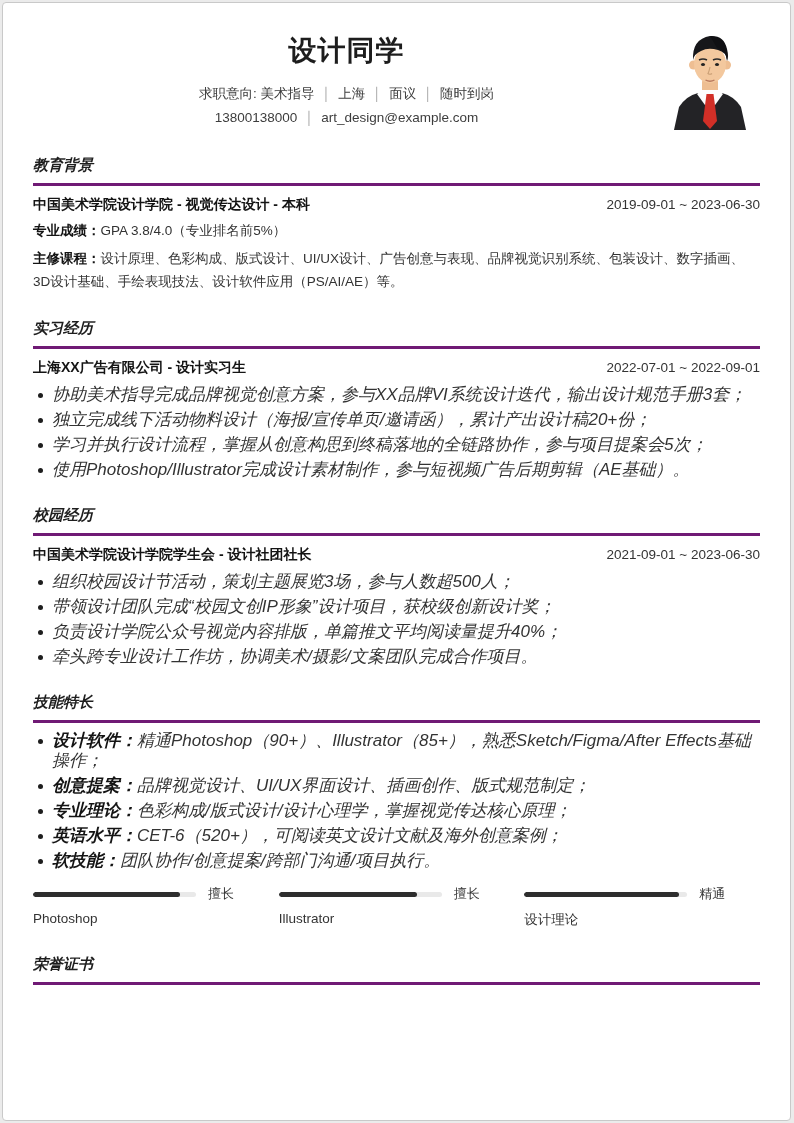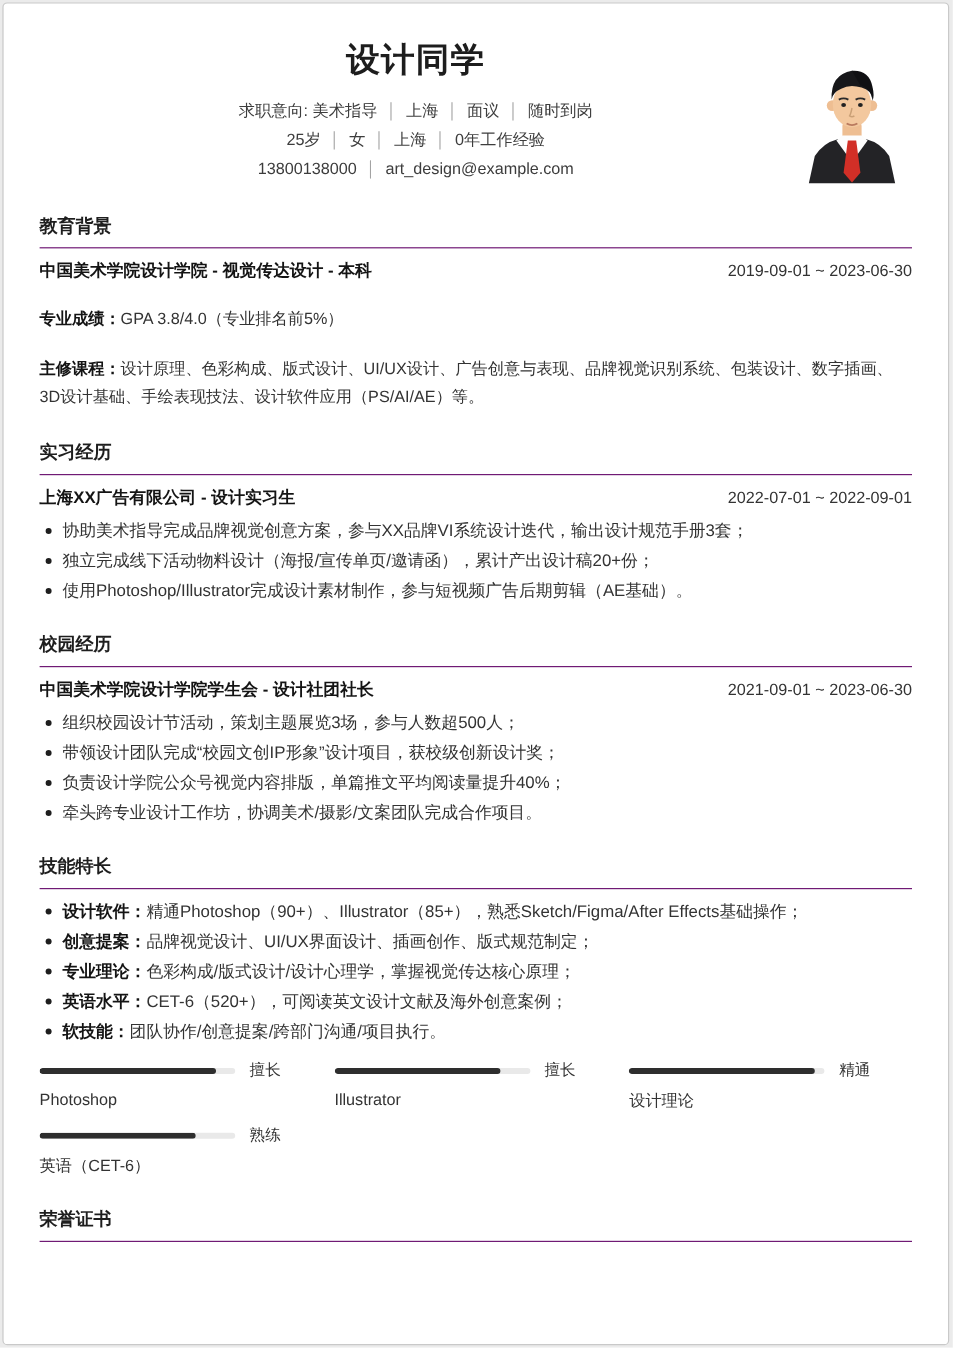--- a/index.html
+++ b/index.html
@@ -21,30 +21,30 @@
   }
   
   .header{display:flex;align-items:flex-end;}
   .header-text{flex:1;text-align:center;padding-top:2px;}
   .name{font-size:28px;font-weight:700;color:#1d1d1d;margin:8px 0 12px 0;letter-spacing:1px;}
   .info-line{font-size:13.5px;color:#3d3d3d;line-height:24px;white-space:nowrap;}
   .sep{color:#a3a3a3;padding:0 8px;font-size:12.5px;}
   .photo{width:100px;height:103px;flex:0 0 auto;margin-top:6px;background:#fff;}
   
   .section{margin-top:26px;}
-  .sec-title{font-size:15px;font-weight:700;color:#1e1e1e;margin:0;padding-bottom:8px;border-bottom:1px solid #701a75;}
+  .sec-title{font-size:15px;font-weight:700;color:#1e1e1e;margin:0;padding-bottom:8px;border-bottom:3px solid #701a75;font-style:italic;}
   .entry-head{display:flex;justify-content:space-between;align-items:baseline;margin-top:10px;}
   .entry-title{font-size:14px;font-weight:700;color:#141414;text-align:center;}
   .entry-date{font-size:13.5px;color:#333;}
-  .edu-line{margin:19px 0 0 0;font-size:13.5px;line-height:23px;color:#333;}
+  .edu-line{margin:5px 0 0 0;font-size:13.5px;line-height:23px;color:#333;}
   .edu-line b{color:#141414;}
   ul.bullets{list-style:none;margin:8px 0 0 0;padding:0;}
   ul.bullets li{
     position:relative;padding-left:19px;margin-bottom:5px;
-    font-size:14px;line-height:20px;color:#333;
+    font-size:17px;line-height:20px;color:#333;font-style:italic;
   }
   ul.bullets li::before{
     content:"";position:absolute;left:5px;top:7.5px;
     width:5px;height:5px;border-radius:50%;background:#1e1e1e;
   }
   ul.bullets li b{color:#141414;}
   
   .bars{display:grid;grid-template-columns:repeat(3,1fr);column-gap:26px;row-gap:12px;margin-top:14px;gap:10px;}
   .bar-row{display:flex;align-items:center;}
   .track{width:163px;height:5px;background:#e9e9e9;border-radius:3px;overflow:hidden;flex:0 0 auto;}
@@ -58,23 +58,20 @@
 <div class="page">
 
   <div class="header">
     <div class="header-text">
       <div class="name">设计同学</div>
 
       <div class="info-line">
         <span>求职意向: 美术指导</span><span class="sep">│</span><span>上海</span><span class="sep">│</span><span>面议</span><span class="sep">│</span><span>随时到岗</span>
       </div>
 
-      <div class="info-line">
-        <span>25岁</span><span class="sep">│</span><span>女</span><span class="sep">│</span><span>上海</span><span class="sep">│</span><span>0年工作经验</span>
-      </div>
 
       <div class="info-line">
         <span>13800138000</span><span class="sep">│</span><span>art_design@example.com</span>
       </div>
     </div>
 
     <div class="photo">
       <svg width="100" height="103" viewBox="0 0 100 103" xmlns="http://www.w3.org/2000/svg">
         <rect width="100" height="103" fill="#ffffff"></rect>
 
@@ -118,20 +115,21 @@
 
   <div class="section">
     <h2 class="sec-title">实习经历</h2>
     <div class="entry-head">
       <span class="entry-title">上海XX广告有限公司 - 设计实习生</span>
       <span class="entry-date">2022-07-01 ~ 2022-09-01</span>
     </div>
     <ul class="bullets">
       <li>协助美术指导完成品牌视觉创意方案，参与XX品牌VI系统设计迭代，输出设计规范手册3套；</li>
       <li>独立完成线下活动物料设计（海报/宣传单页/邀请函），累计产出设计稿20+份；</li>
+      <li>学习并执行设计流程，掌握从创意构思到终稿落地的全链路协作，参与项目提案会5次；</li>
       <li>使用Photoshop/Illustrator完成设计素材制作，参与短视频广告后期剪辑（AE基础）。</li>
     </ul>
   </div>
 
   <div class="section">
     <h2 class="sec-title">校园经历</h2>
     <div class="entry-head">
       <span class="entry-title">中国美术学院设计学院学生会 - 设计社团社长</span>
       <span class="entry-date">2021-09-01 ~ 2023-06-30</span>
     </div>
@@ -174,29 +172,20 @@
       </div>
       <div class="skill">
         <div class="bar-row">
           <div class="track">
               <div class="fill" style="width: 95%;"></div>
             </div>
           <span class="level">精通</span>
         </div>
         <div class="skill-name">设计理论</div>
       </div>
-      <div class="skill">
-        <div class="bar-row">
-          <div class="track">
-              <div class="fill" style="width: 80%;"></div>
-            </div>
-          <span class="level">熟练</span>
-        </div>
-        <div class="skill-name">英语（CET-6）</div>
-      </div>
     </div>
   </div>
 
   <div class="section">
     <h2 class="sec-title">荣誉证书</h2>
 
   </div>
 
 </div>
 

